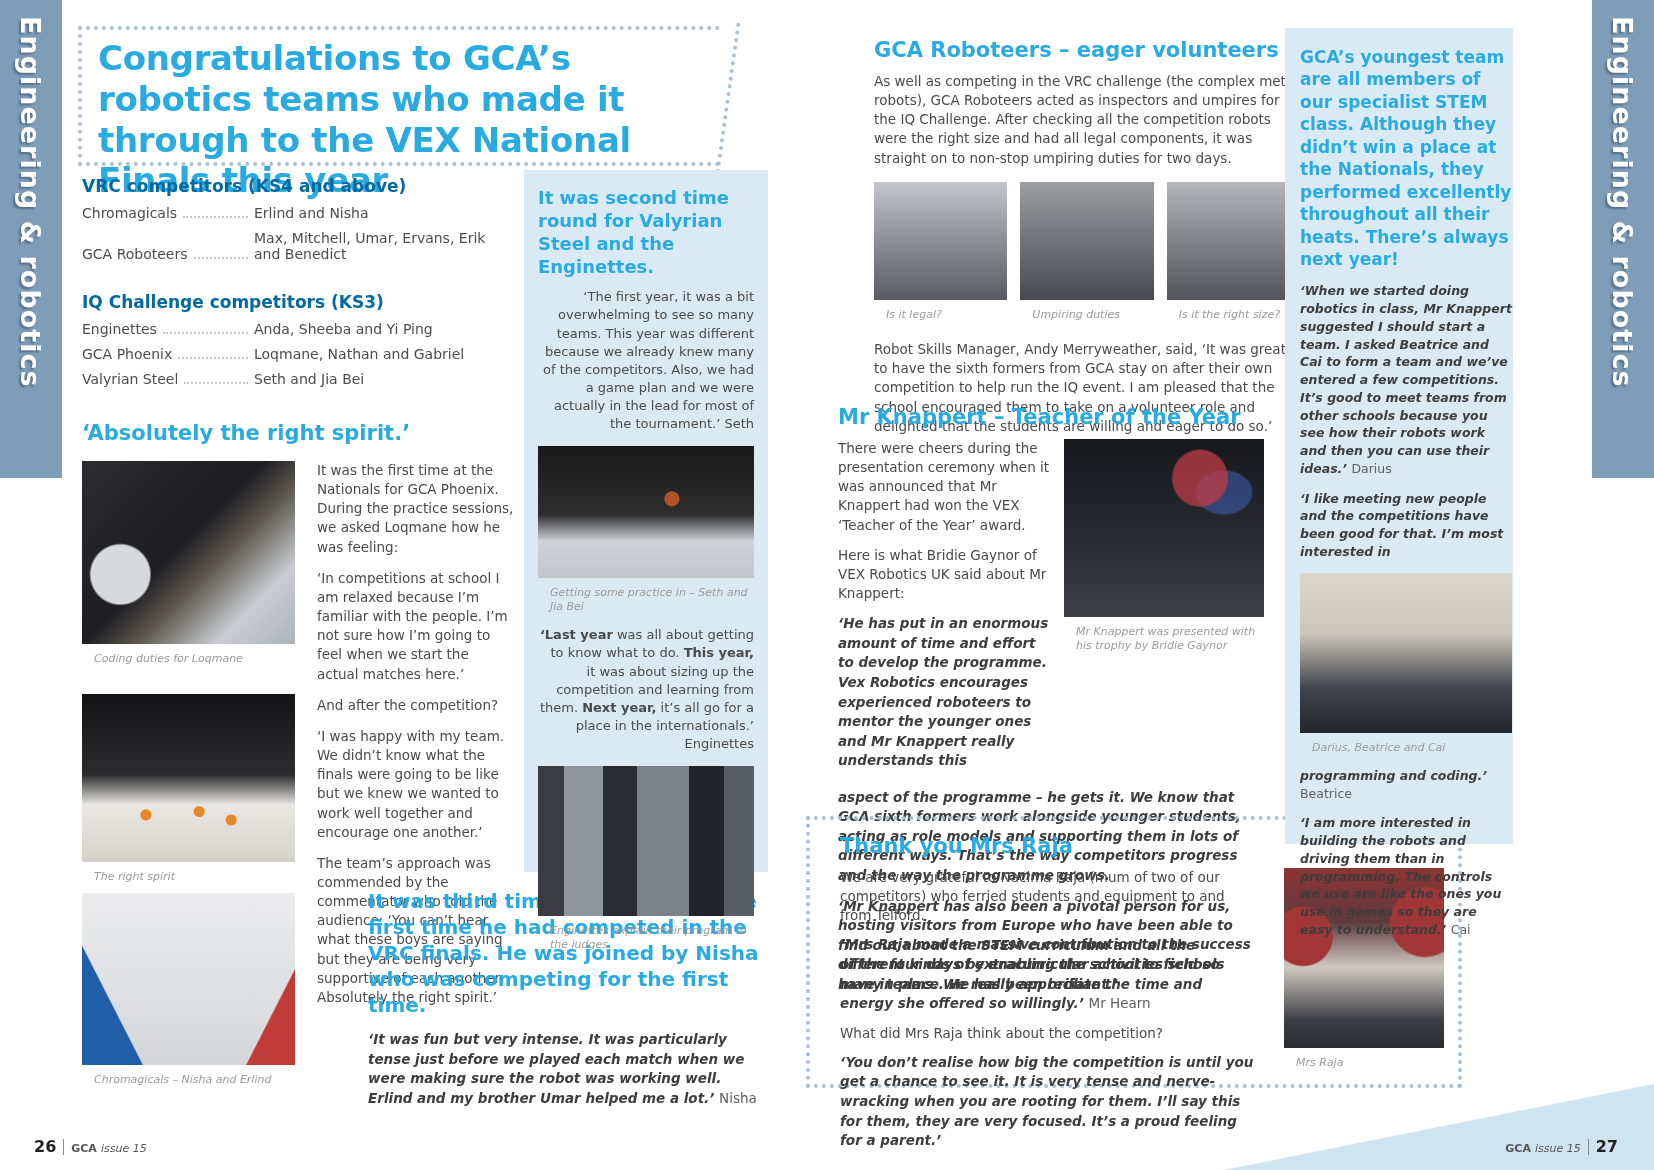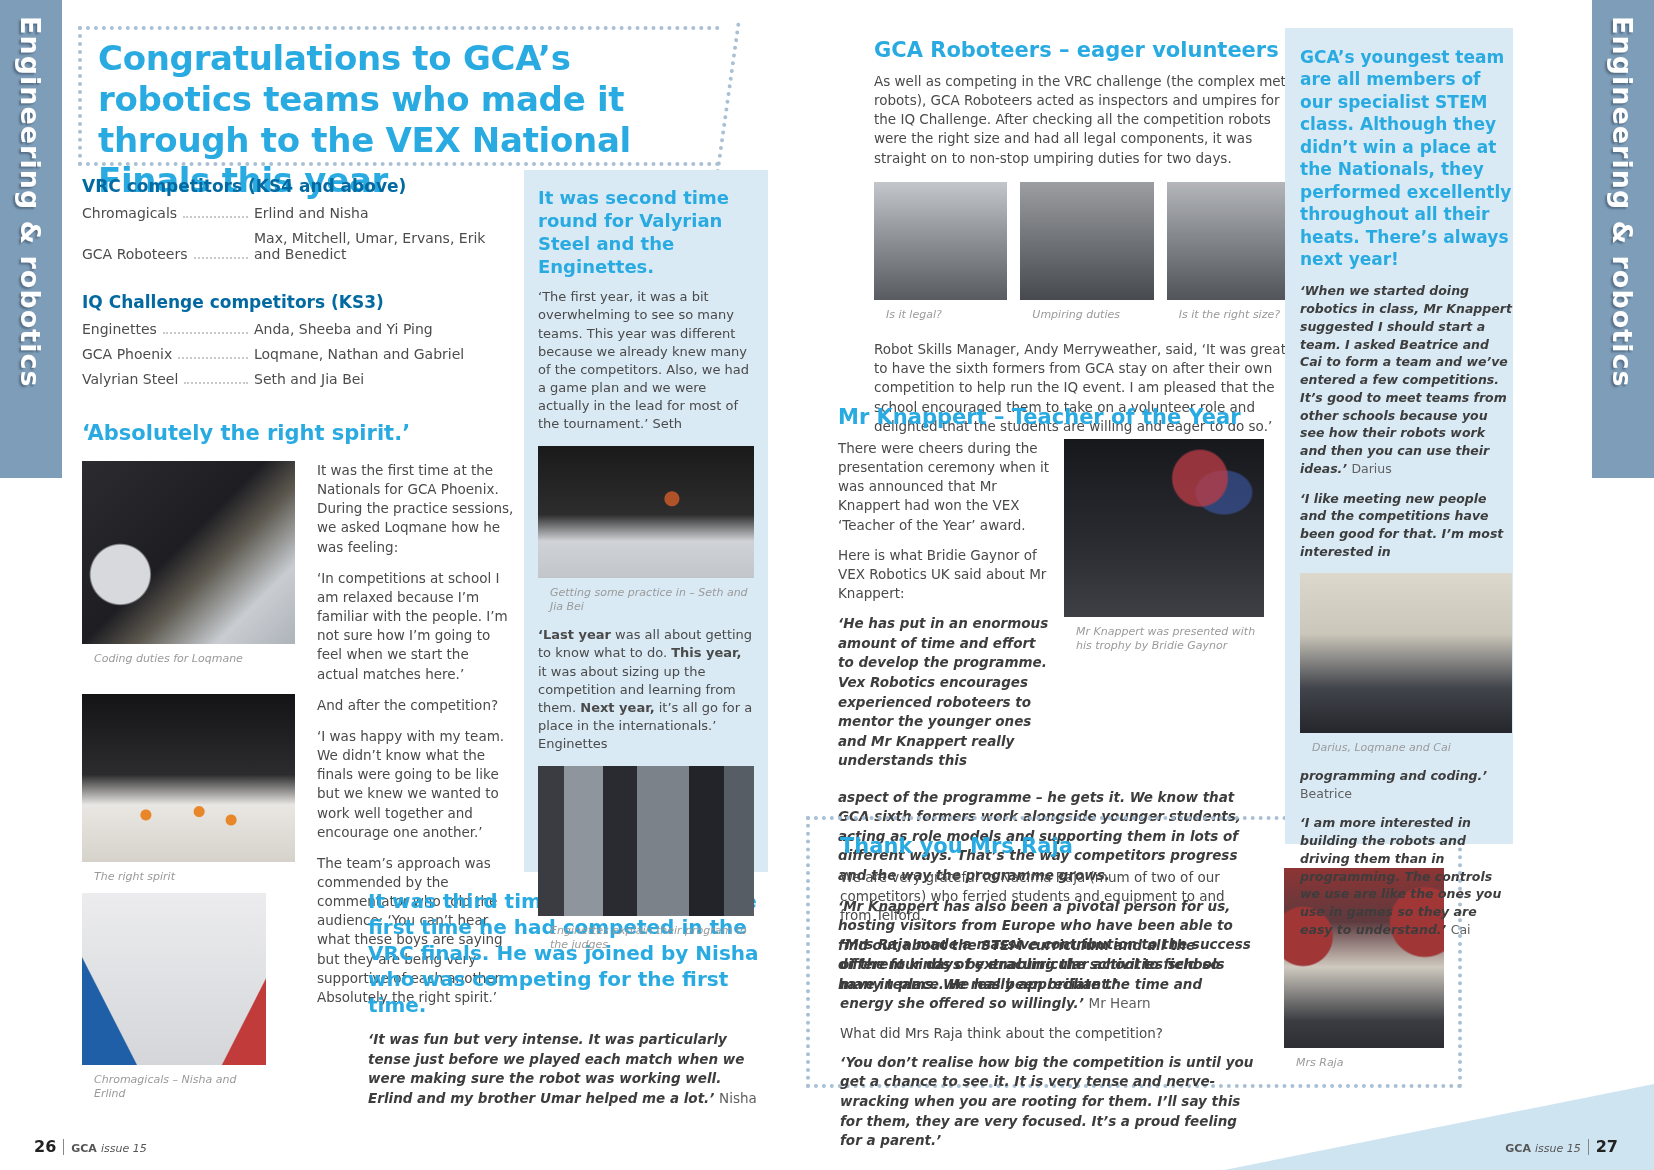--- a/index.html
+++ b/index.html
@@ -68,30 +68,30 @@
       radial-gradient(ellipse at 80% 30%, rgba(60,90,170,.6) 0 12%, transparent 13%),
       linear-gradient(180deg,#17181c 0%,#2b2c32 60%,#3e4046 100%); }
   .ph-darius { height:160px; background:
       linear-gradient(180deg,#ddd8cc 0%,#cbc6ba 38%,#41444b 72%,#24262b 100%); }
   .ph-raja { height:180px; background:
       radial-gradient(circle at 12% 38%, #a03636 0 16%, transparent 17%),
       radial-gradient(circle at 88% 30%, #a03636 0 18%, transparent 19%),
       linear-gradient(180deg,#8e3434 0%,#5d3a3e 30%,#cfc9bf 55%,#3a3c42 85%,#2c2e33 100%); }
 
   
-  .bl-photo { position:absolute; left:82px; top:893px; width:184px; }
+  .bl-photo { position:absolute; left:82px; top:893px; width:213px; }
   .bl-text { position:absolute; left:368px; top:888px; width:402px; }
   .bl-h { font-size:20px; line-height:1.3; }
   .bl-q { margin-top:12px; }
 
   
   .panel-mid { position:absolute; left:524px; top:170px; width:244px; height:702px;
                background:#d9eaf5; padding:16px 14px 12px 14px; }
   .panel-h { font-size:18px; line-height:1.28; margin-bottom:10px; }
-  .panel-p { font-size:13px; color:#4a4a4a; line-height:1.4; margin-bottom:12px; }
+  .panel-p { font-size:13px; color:#4a4a4a; line-height:1.4; margin-bottom:12px;text-align:right; }
   .panel-mid .caption { margin-bottom:12px; }
 
   
   .rp1 { position:absolute; left:838px; top:38px; width:426px;margin-left:36px; }
   .rp-h { font-size:21px; margin-bottom:10px; }
   .vol-row { display:flex; gap:13px; margin-top:14px; }
   .vol-cell { flex:1; }
   .rp1-p2 { margin-top:18px; }
 
   .rp2 { position:absolute; left:838px; top:405px; width:426px; }
@@ -306,21 +306,21 @@
     </div>
   </div>
 
   <div class="sidebar">
     <div class="sb-intro">GCA’s youngest team are all members of our specialist STEM class. Although they didn’t win a place at the Nationals, they performed excellently throughout all their heats. There’s always next year!</div>
     <p class="quote sb-q"><span>‘When we started doing robotics in class, Mr Knappert suggested I should start a team. I asked Beatrice and Cai to form a team and we’ve entered a few competitions. It’s good to meet teams from other schools because you see how their robots work and then you can use their ideas.’ </span><span class="attr">Darius</span></p>
     <p class="quote sb-q">‘I like meeting new people and the competitions have been good for that. I’m most interested in</p>
     <div class="ph ph-darius" style="margin-top:12px"></div>
     <div class="caption">
       <span class="caption-bar"></span>
-      <span class="caption-text">Darius, Loqmane and Cai</span>
+      <span class="caption-text">Darius, Beatrice and Cai</span>
     </div>
     <p class="quote sb-q"><span>programming and coding.’ </span><span class="attr">Beatrice</span></p>
     <p class="quote sb-q"><span>‘I am more interested in building the robots and driving them than in programming. The controls we use are like the ones you use in games so they are easy to understand.’ </span><span class="attr">Cai</span></p>
   </div>
 
   <div class="corner-blue"></div>
 
   <div class="footer footer-left">
     <span class="pg-num">26</span>
     <span class="pg-sep"></span>

